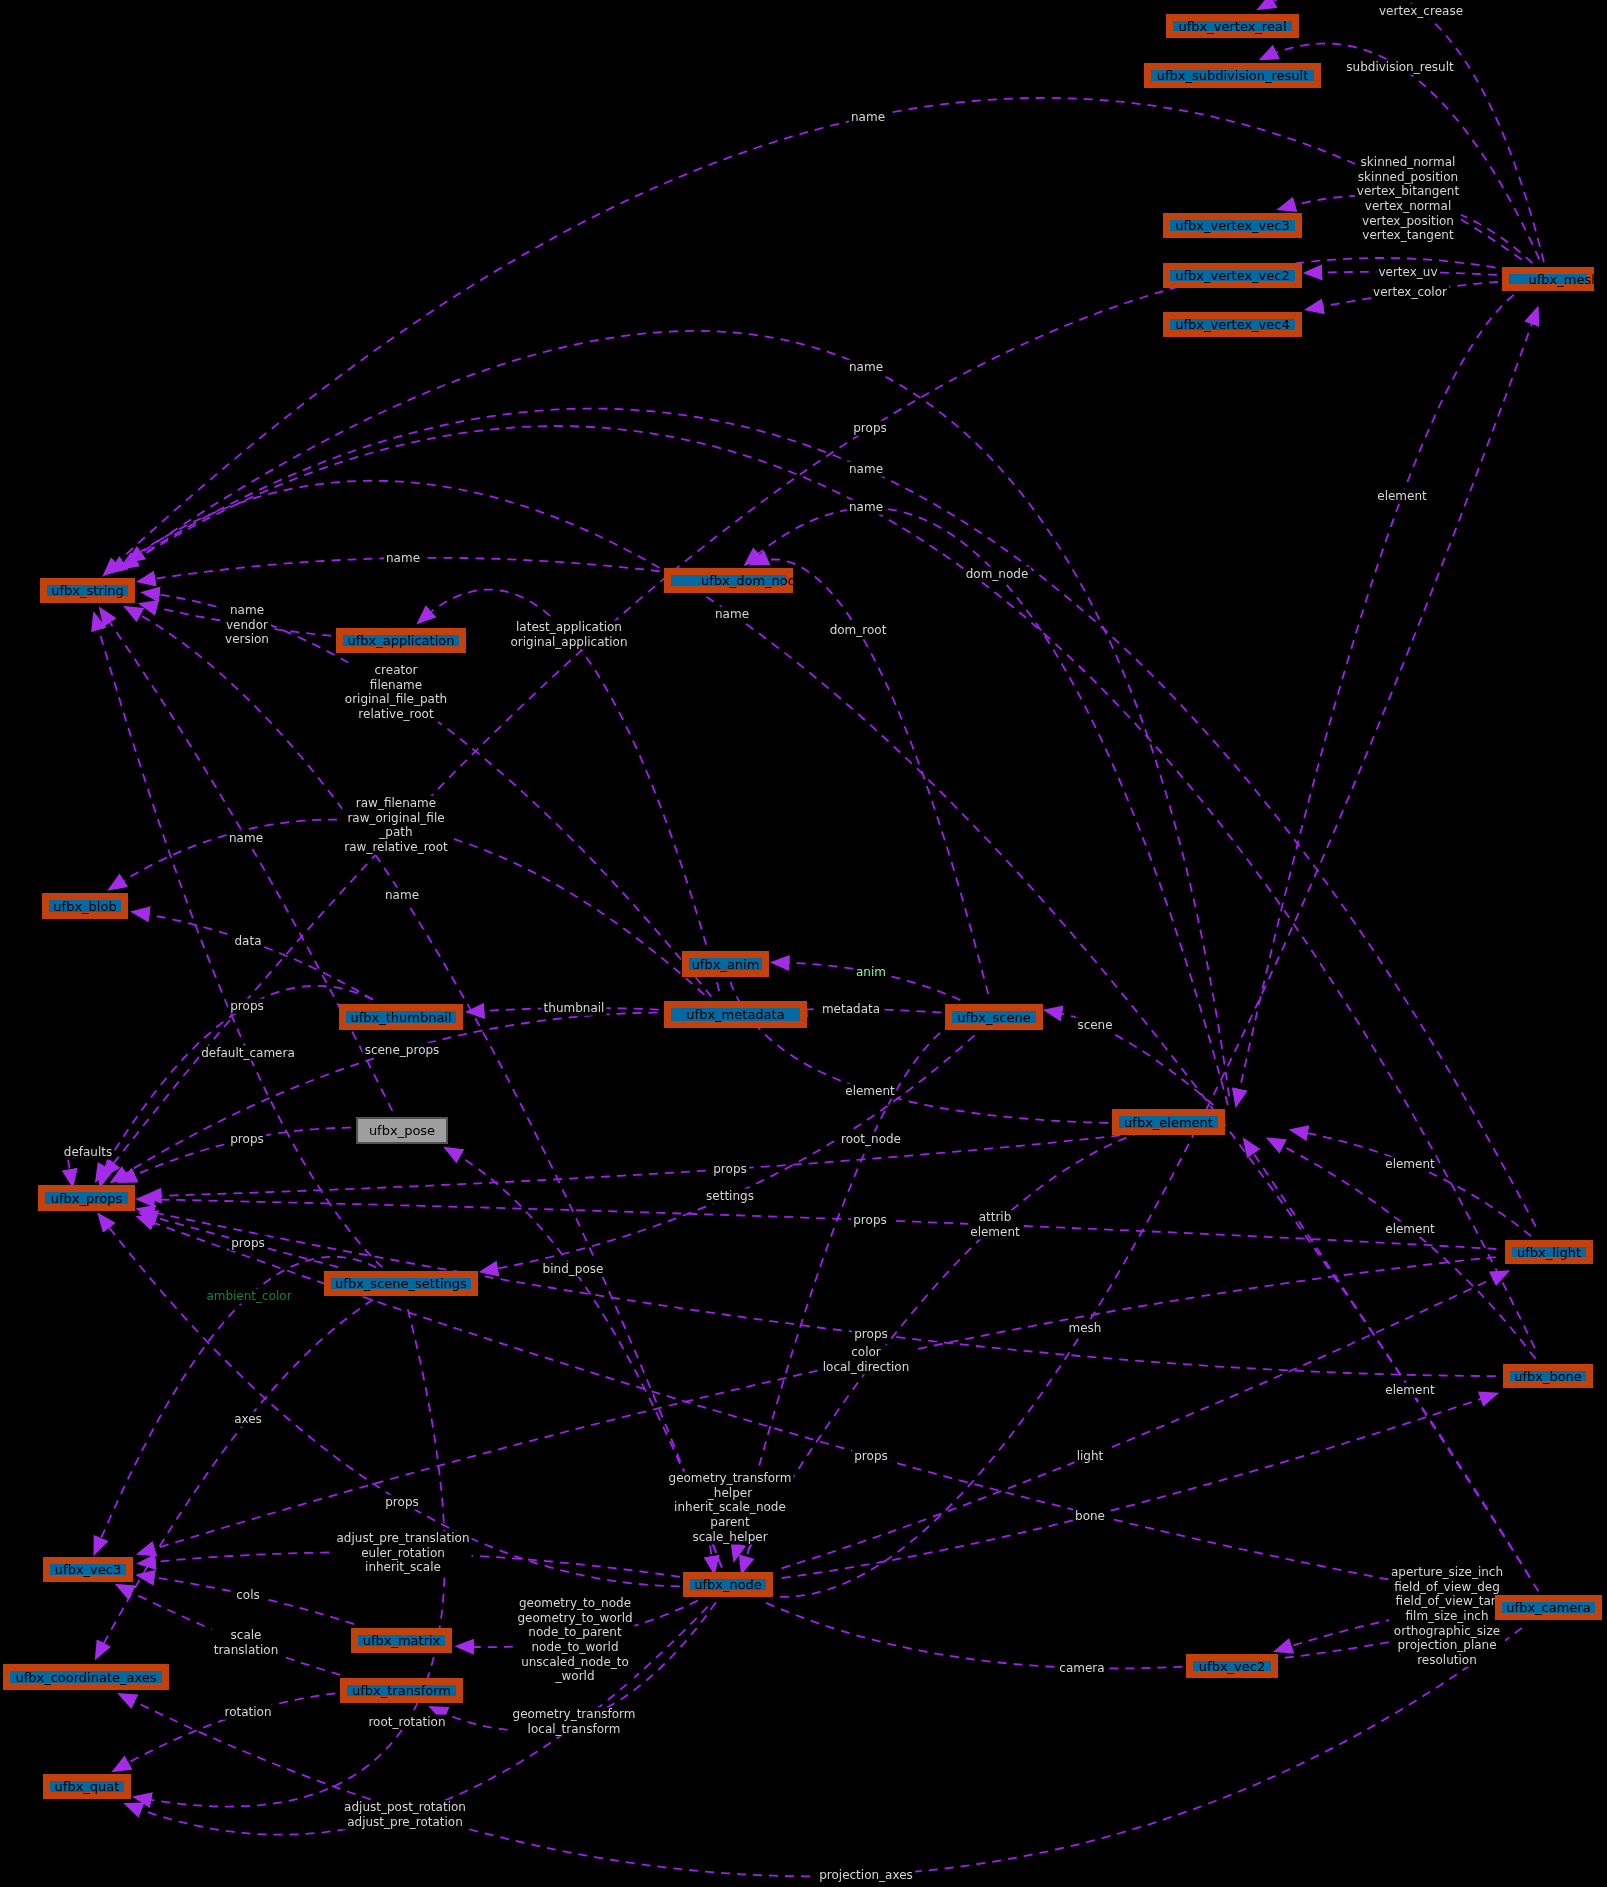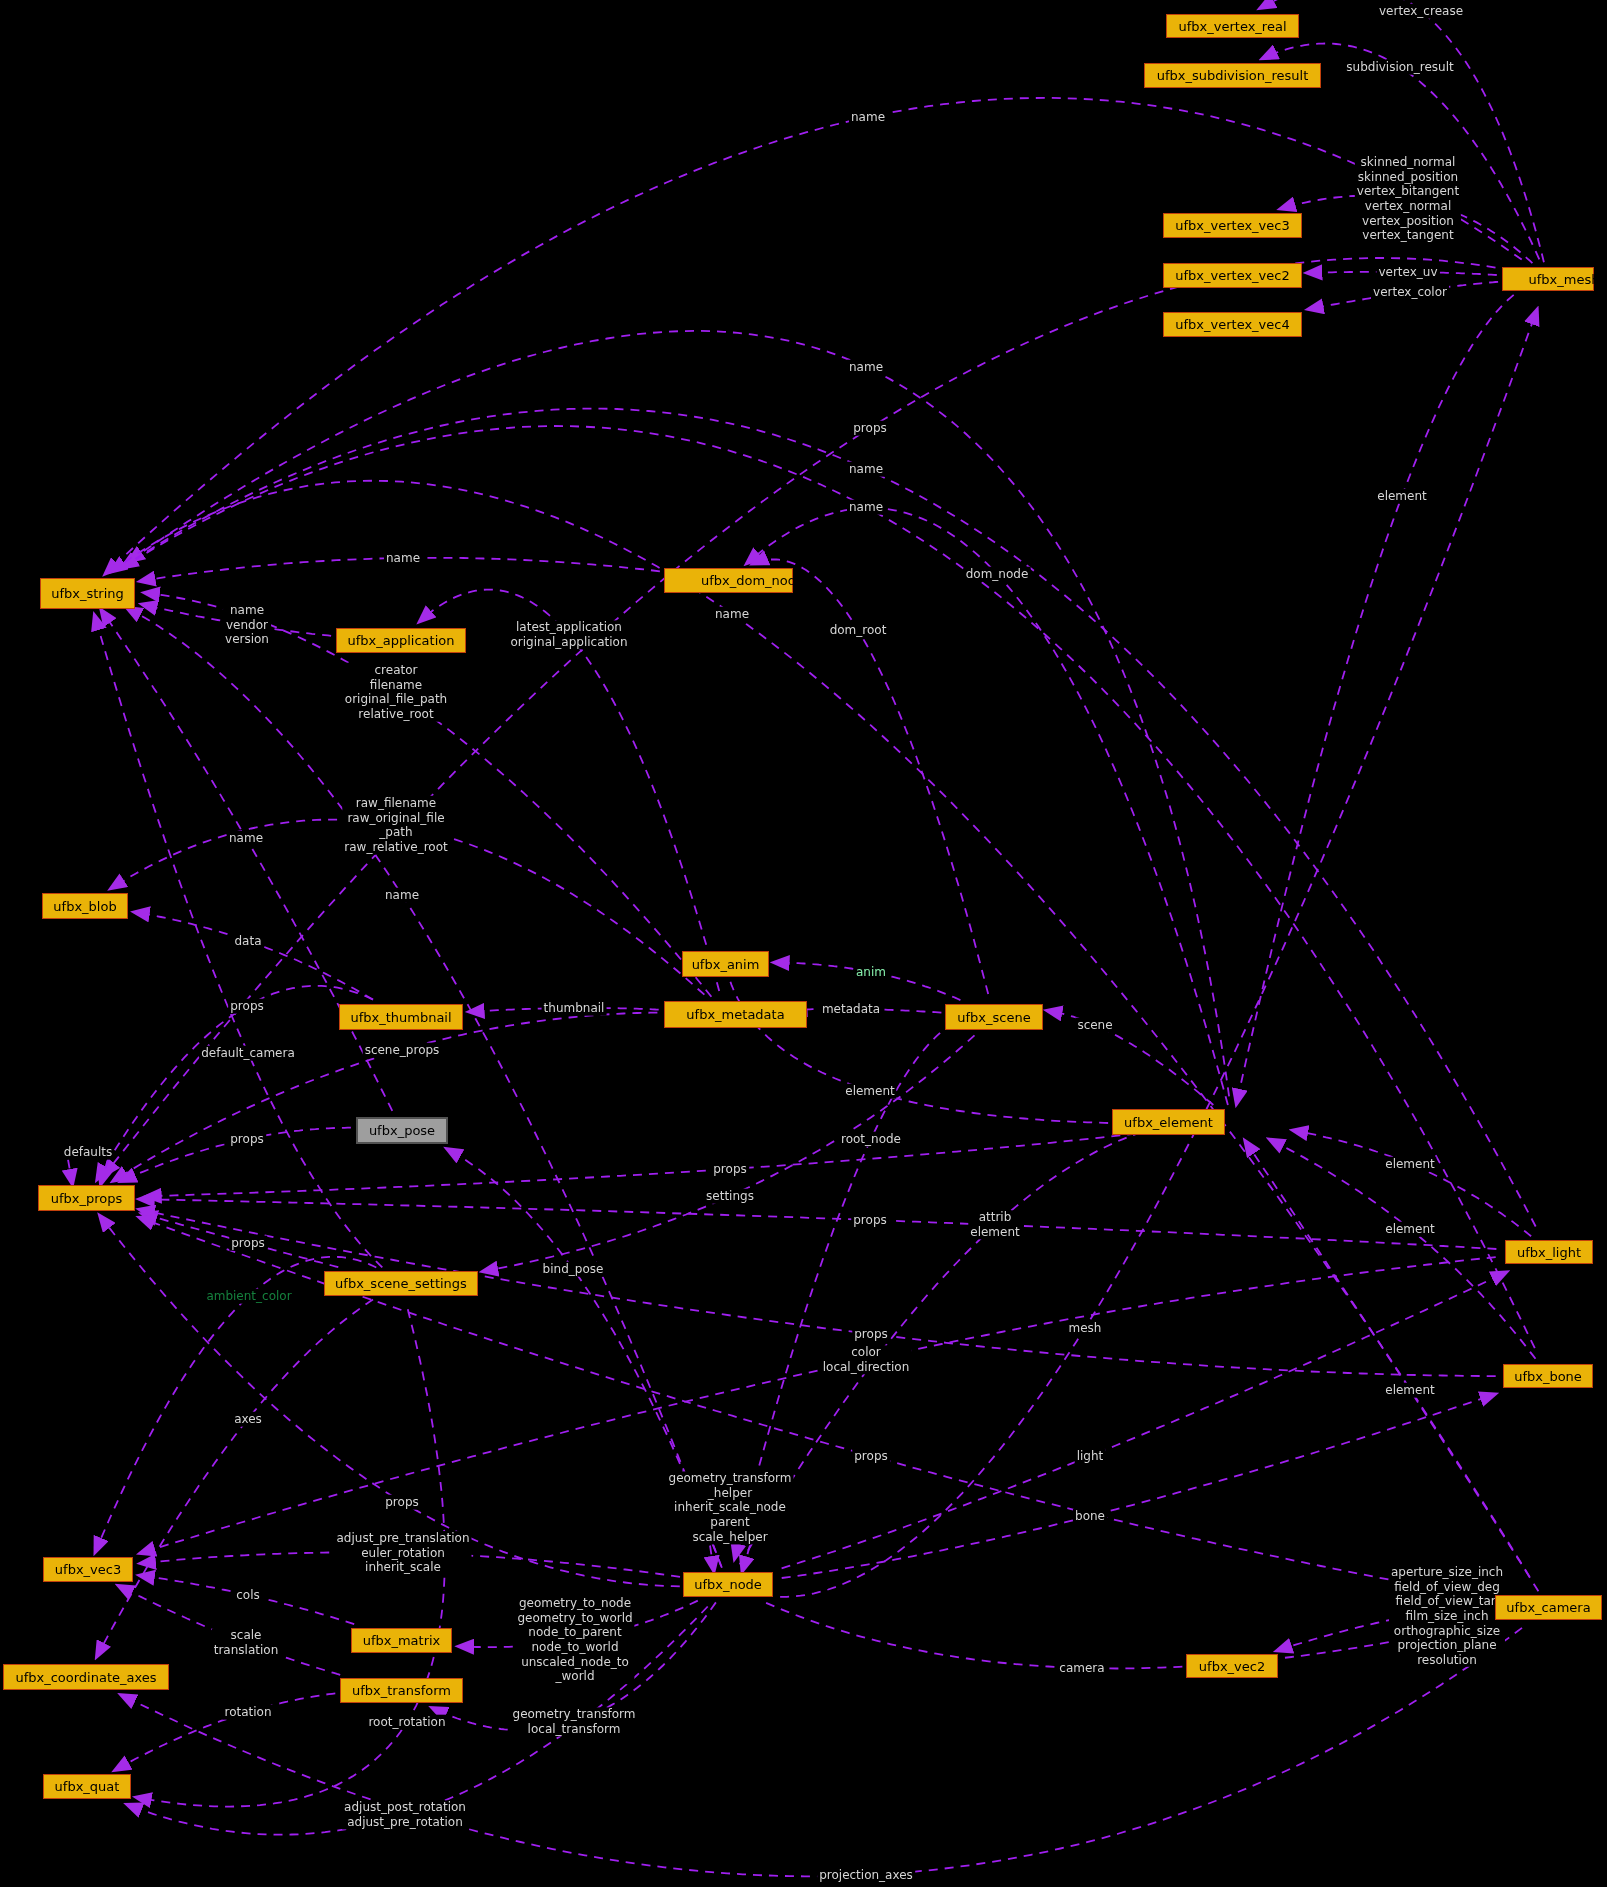--- a/index.html
+++ b/index.html
@@ -3,21 +3,21 @@
 <meta charset="utf-8">
 <style>
   html,body{margin:0;padding:0;background:#000;}
   #canvas{position:relative;width:1607px;height:1887px;background:#000;overflow:hidden;
           font-family:"DejaVu Sans",sans-serif;}
   #edge-svg{position:absolute;left:0;top:0;z-index:1;}
   .edge-path{fill:none;stroke-width:1.8px;}
   .elabel{position:absolute;transform:translate(-50%,-50%);font-size:12px;line-height:1.22;
           white-space:pre-line;text-align:center;z-index:2;background:#000;padding:0 2px;}
   .node{position:absolute;box-sizing:border-box;display:flex;align-items:center;justify-content:center;
-        background:#eab308;border:1px solid #c2410c;color:#000;font-size:13px;white-space:nowrap;
+        background:#0369a1;border:7px solid #c2410c;color:#000;font-size:13px;white-space:nowrap;
         z-index:3;cursor:pointer;}
   .node.hl{background:#9e9e9e;border:2px solid #525252;}
 </style>
 </head>
 <body>
 
 <div id="canvas">
   <svg id="edge-svg" width="1607" height="1887">
       <defs>
         <marker id="arr" markerWidth="11" markerHeight="9" refX="9" refY="4.5" orient="auto">
@@ -191,21 +191,21 @@
 adjust_pre_rotation</div>
       <div class="elabel" style="left: 866px; top: 1875px; color: rgb(214, 214, 214);">projection_axes</div>
     </div>
   <div id="node-layer">
       <div class="node" style="left: 1166px; top: 14px; width: 133px; height: 24px;">ufbx_vertex_real</div>
       <div class="node" style="left: 1144px; top: 63px; width: 177px; height: 25px;">ufbx_subdivision_result</div>
       <div class="node" style="left: 1163px; top: 213px; width: 139px; height: 25px;">ufbx_vertex_vec3</div>
       <div class="node" style="left: 1163px; top: 263px; width: 139px; height: 25px;">ufbx_vertex_vec2</div>
       <div class="node" style="left: 1163px; top: 312px; width: 139px; height: 25px;">ufbx_vertex_vec4</div>
       <div class="node" style="left: 1502px; top: 267px; width: 92px; height: 24px; padding-left: 32px;">ufbx_mesh</div>
-      <div class="node" style="left: 40px; top: 578px; width: 95px; height: 31px;">ufbx_string</div>
+      <div class="node" style="left: 40px; top: 578px; width: 95px; height: 25px;">ufbx_string</div>
       <div class="node" style="left: 664px; top: 568px; width: 129px; height: 25px; padding-left: 48px;">ufbx_dom_node</div>
       <div class="node" style="left: 336px; top: 628px; width: 130px; height: 25px;">ufbx_application</div>
       <div class="node" style="left: 42px; top: 893px; width: 86px; height: 26px;">ufbx_blob</div>
       <div class="node" style="left: 682px; top: 951px; width: 87px; height: 26px;">ufbx_anim</div>
       <div class="node" style="left: 339px; top: 1004px; width: 124px; height: 26px;">ufbx_thumbnail</div>
       <div class="node" style="left: 664px; top: 1001px; width: 143px; height: 27px;">ufbx_metadata</div>
       <div class="node" style="left: 945px; top: 1004px; width: 98px; height: 26px;">ufbx_scene</div>
       <div class="node" style="left: 1112px; top: 1109px; width: 113px; height: 26px;">ufbx_element</div>
       <div class="node hl" style="left: 356px; top: 1117px; width: 92px; height: 27px;">ufbx_pose</div>
       <div class="node" style="left: 38px; top: 1185px; width: 97px; height: 26px;">ufbx_props</div>

